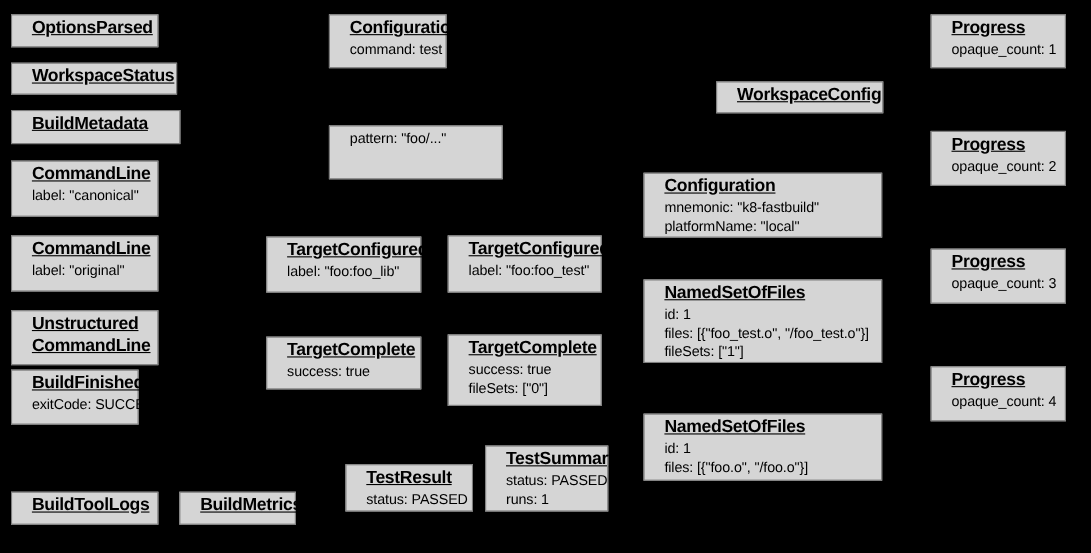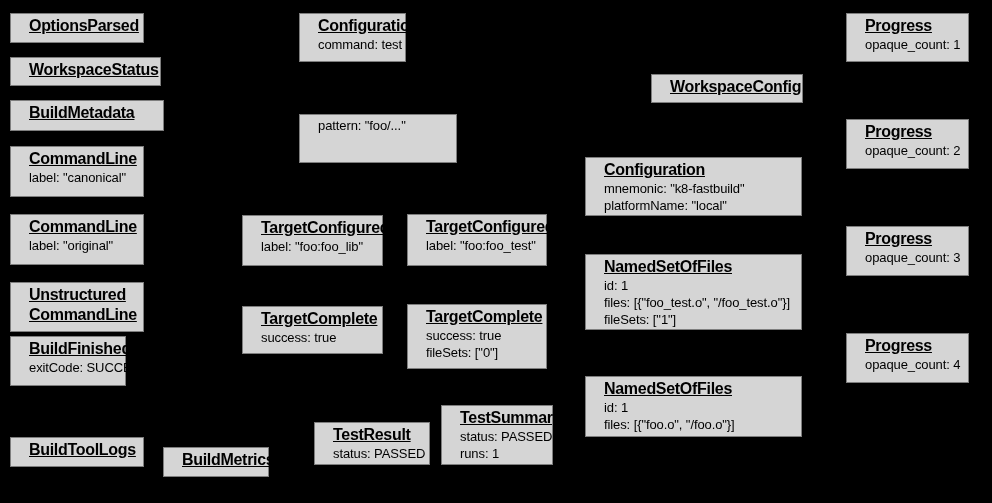--- a/index.html
+++ b/index.html
@@ -64,21 +64,21 @@
 
   <div class="node" style="left:10px;top:282px;width:134px;height:50px">
     <div class="node-title wrap">Unstructured CommandLine</div>
   </div>
 
   <div class="node" style="left:10px;top:336px;width:116px;height:50px">
     <div class="node-title">BuildFinished</div>
     <div class="node-line">exitCode: SUCCESS</div>
   </div>
 
-  <div class="node" style="left:10px;top:437px;width:134px;height:30px">
+  <div class="node" style="left:10px;top:447px;width:134px;height:30px">
     <div class="node-title">BuildToolLogs</div>
   </div>
 
   <div class="node" style="left:163px;top:447px;width:106px;height:30px">
     <div class="node-title">BuildMetrics</div>
   </div>
 
   <div class="node" style="left:299px;top:13px;width:107px;height:49px">
     <div class="node-title">Configuration</div>
     <div class="node-line">command: test</div>

